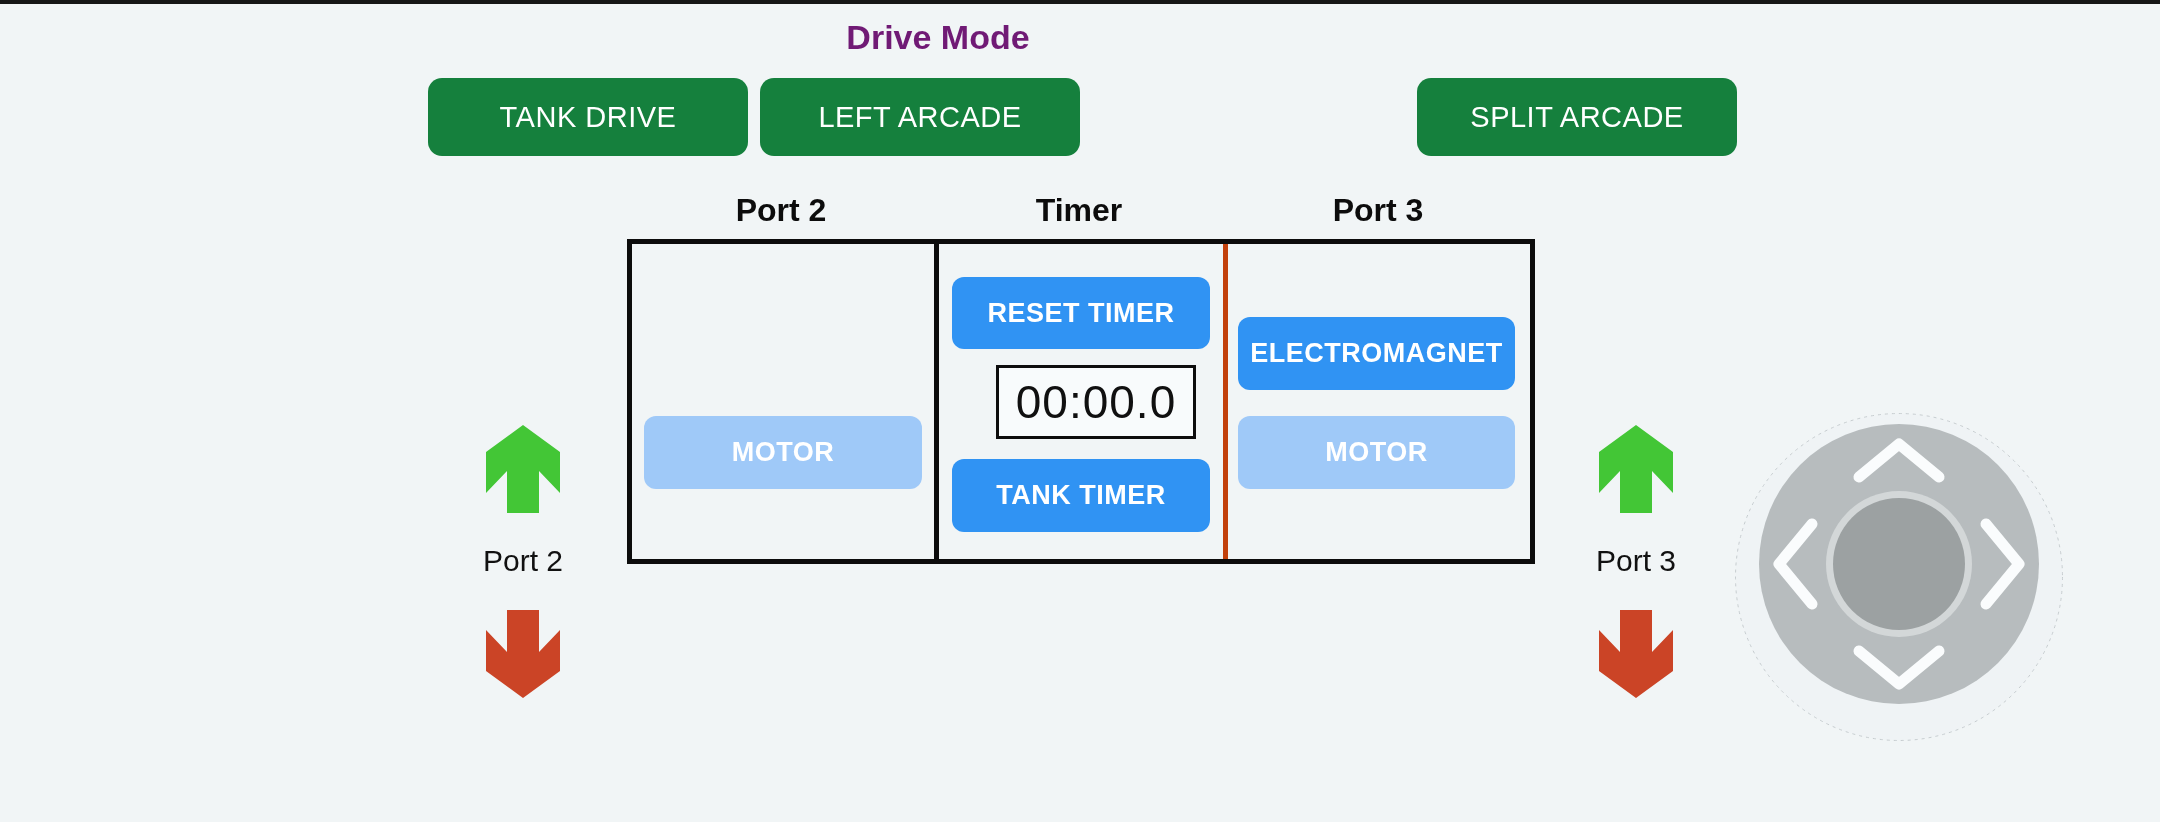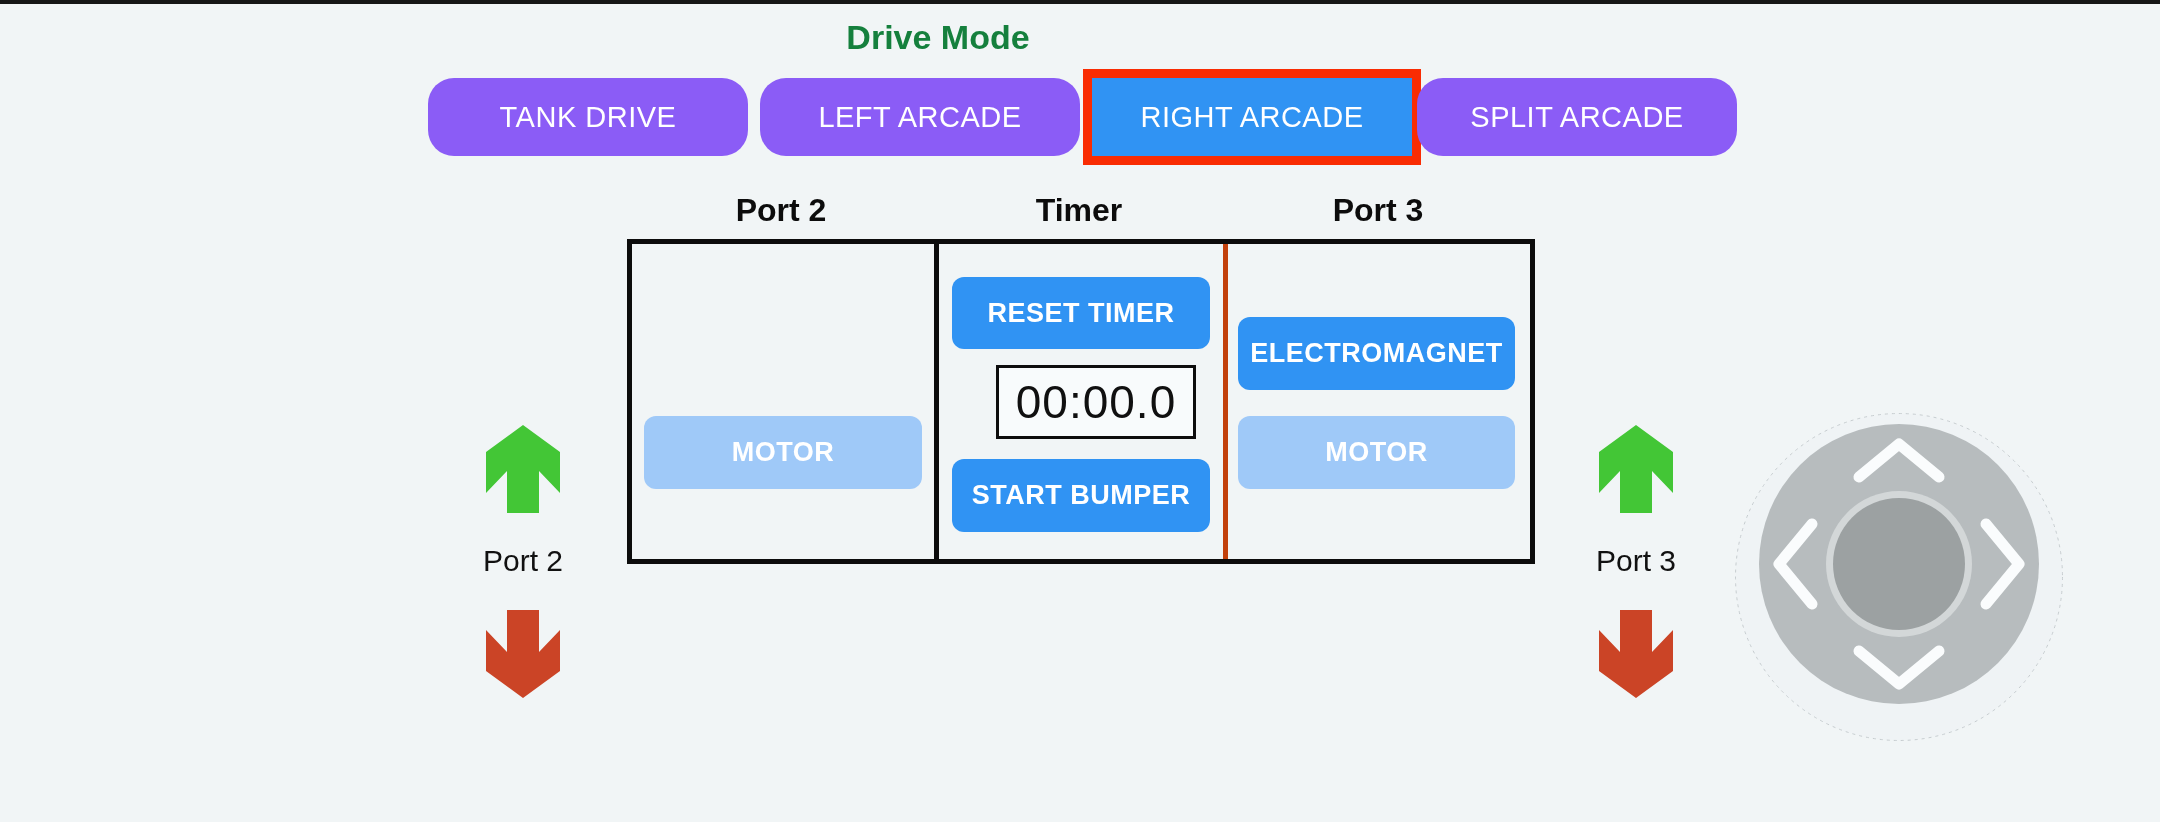--- a/index.html
+++ b/index.html
@@ -12,27 +12,27 @@
     overflow: hidden;
   }
   .top-border {
     position: absolute; left: 0; top: 0;
     width: 2160px; height: 4px;
     background: #161616;
   }
   .page-title {
     position: absolute; left: 0; top: 18px;
     width: 1876px; text-align: center;
-    font-size: 34px; font-weight: bold; color: #15803d;
+    font-size: 34px; font-weight: bold; color: #701a75;
   }
   .mode-btn {
     position: absolute; top: 78px;
     width: 320px; height: 78px;
-    border-radius: 26px; border: none;
-    background: #8b5cf6; color: #ffffff;
+    border-radius: 14px; border: none;
+    background: #15803d; color: #ffffff;
     font-family: "Liberation Sans", sans-serif;
     font-size: 29px; letter-spacing: 0.5px;
     display: flex; align-items: center; justify-content: center;
     cursor: pointer; padding: 0;
   }
   .mode-btn.selected {
     background: #3093f3;
     border-radius: 0;
     outline: 9px solid #f92c03;
   }
@@ -83,35 +83,34 @@
 <body>
 
 <div id="screen">
 
   <div class="top-border"></div>
 
   <div class="page-title">Drive Mode</div>
 
   <button class="mode-btn" style="left:428px">TANK DRIVE</button>
   <button class="mode-btn" style="left:760px">LEFT ARCADE</button>
-  <button class="mode-btn selected" style="left:1092px">RIGHT ARCADE</button>
   <button class="mode-btn" style="left:1417px">SPLIT ARCADE</button>
 
   <div class="col-header" style="left:781px">Port 2</div>
   <div class="col-header" style="left:1079px">Timer</div>
   <div class="col-header" style="left:1378px">Port 3</div>
 
   <div class="ports-panel">
     <div class="panel-col c1">
       <button class="p-btn inactive" style="left:12px;top:172px;width:278px;height:73px">MOTOR</button>
     </div>
     <div class="panel-col c2">
       <button class="p-btn active" style="left:13px;top:33px;width:258px;height:72px">RESET TIMER</button>
       <div class="timer-display">00:00.0</div>
-      <button class="p-btn active" style="left:13px;top:215px;width:258px;height:73px">START BUMPER</button>
+      <button class="p-btn active" style="left:13px;top:215px;width:258px;height:73px">TANK TIMER</button>
     </div>
     <div class="panel-col c3">
       <button class="p-btn active" style="left:10px;top:73px;width:277px;height:73px">ELECTROMAGNET</button>
       <button class="p-btn inactive" style="left:10px;top:172px;width:277px;height:73px">MOTOR</button>
     </div>
   </div>
 
   <svg class="arrow-svg" style="left:485px;top:425px" viewBox="0 0 76 88">
     <polygon points="38,0 75,27 75,68 54,46 54,88 22,88 22,46 1,68 1,27" fill="#43c636"></polygon>
   </svg>

